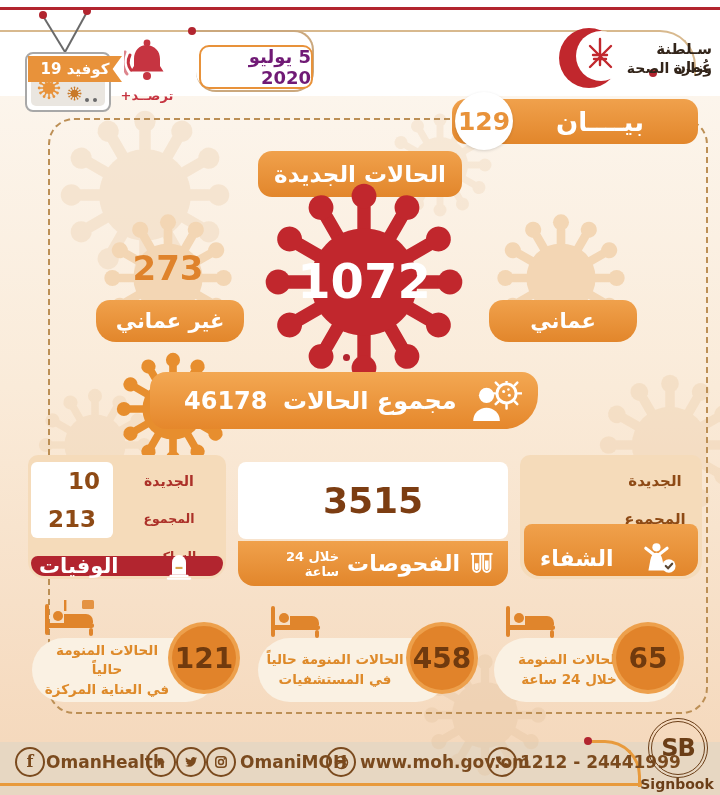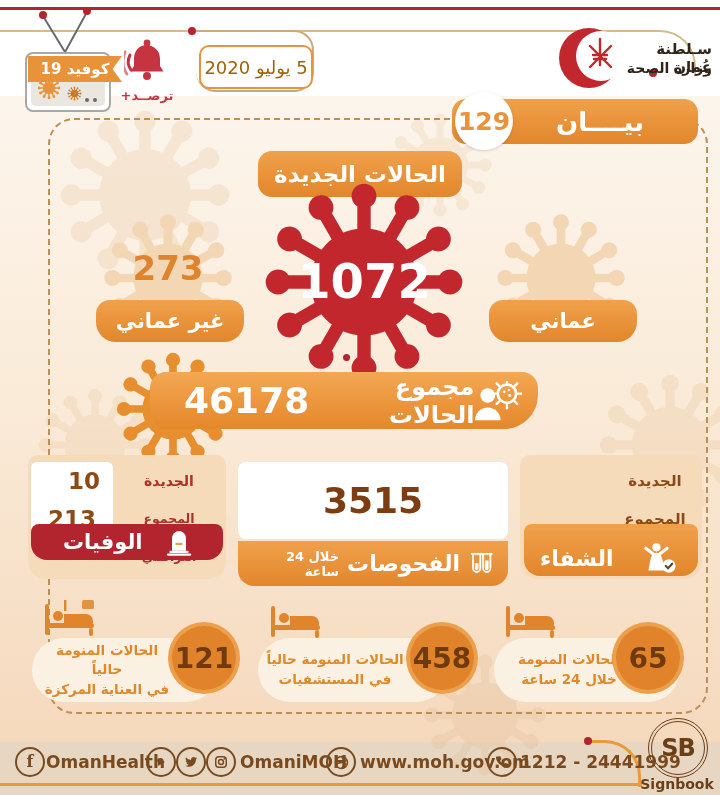--- a/index.html
+++ b/index.html
@@ -158,21 +158,21 @@
 
   <svg class="abs" style="left:124px;top:36px;color:#C63441;" width="46" height="52" viewBox="0 0 46 52">
     <circle cx="23" cy="7" r="3.4" fill="currentColor"></circle>
     <path d="M23 9 c-8 0 -13 6 -13 14 v7 l-3.5 5.5 h33 L36 30 v-7 c0 -8 -5 -13 -13 -14 z" fill="currentColor"></path>
     <circle cx="23" cy="40" r="4" fill="currentColor"></circle>
     <path d="M7 34 q-5 -7 -1 -15" stroke="currentColor" stroke-width="3" fill="none" stroke-linecap="round"></path>
     <path d="M3 38 q-7 -10 -2 -22" stroke="currentColor" stroke-width="3" fill="none" stroke-linecap="round" opacity=".6"></path>
   </svg>
   <div class="abs b" dir="rtl" style="left:110px;top:88px;width:74px;text-align:center;font-size:13px;color:#C63441;">ترصــد+</div>
 
-  <div class="abs flexc" dir="rtl" style="left:199px;top:45px;width:110px;height:40px;background:#fff;border:2.5px solid #E8923A;border-radius:10px;color:#a16207;font-weight:normal;font-size:18px;">5 يوليو 2020</div>
+  <div class="abs flexc" dir="rtl" style="left:199px;top:45px;width:110px;height:40px;background:#fff;border:2.5px solid #E8923A;border-radius:10px;color:#701a75;font-weight:bold;font-size:18px;">5 يوليو 2020</div>
 
   <svg class="abs" style="left:556px;top:22px;" width="72" height="72" viewBox="0 0 72 72">
     <circle cx="33" cy="36" r="30" fill="#C1272D"></circle>
     <circle cx="45" cy="34" r="25" fill="#FFFFFF"></circle>
     <g stroke="#C1272D" stroke-width="2.4" stroke-linecap="round">
       <line x1="44" y1="17" x2="44" y2="43"></line>
       <line x1="34" y1="24" x2="55" y2="45"></line>
       <line x1="55" y1="24" x2="34" y2="45"></line>
       <line x1="37" y1="33" x2="51" y2="33"></line>
       <line x1="38" y1="37" x2="50" y2="37"></line>
@@ -210,33 +210,33 @@
     </svg>
   <div class="abs" dir="rtl" style="left:150px;top:372px;width:388px;height:57px;background:linear-gradient(180deg,#F3A853,#E5872B);border-radius:16px 16px 34px 16px;display:flex;align-items:center;justify-content:space-between;padding:0 16px 0 34px;box-sizing:border-box;">
     <svg width="50" height="40" viewBox="0 0 52 42" style="color:#fff;">
       <circle cx="15" cy="15" r="8" fill="currentColor"></circle>
       <path d="M1 42 a14 14 0 0 1 28 0 z" fill="currentColor"></path>
       <g transform="translate(36,13)">
           <use href="#virus-o"></use>
         </g>
     </svg>
     <span class="b white" style="font-size:24px;">مجموع الحالات</span>
-    <span class="b white" style="font-size:36px;">46178</span>
+    <span class="b white" style="font-size:24px;">46178</span>
   </div>
 
   <div class="abs panel" style="left:28px;top:455px;width:198px;height:124px;">
     <div class="whitebox" style="left:3px;top:7px;width:82px;height:76px;">
       <div class="stat-num" style="font-size:23px;line-height:38px;padding-left:24px;">10</div>
       <div class="stat-num" style="font-size:23px;line-height:38px;">213</div>
     </div>
     <div class="abs" style="left:88px;top:7px;right:4px;height:76px;">
       <div class="stat-label" dir="rtl" style="color:#AC3129;font-size:14px;line-height:38px;">الجديدة</div>
       <div class="stat-label" dir="rtl" style="color:#AC3129;font-size:12.5px;line-height:38px;">المجموع التراكمي</div>
     </div>
-    <div class="panel-badge" style="left:3px;right:3px;bottom:19px;height:36px;background:#B2252F;padding:0 30px 0 32px;">
+    <div class="panel-badge" style="left:3px;right:3px;bottom:3px;height:20px;background:#B2252F;padding:0 30px 0 8px;">
       <span dir="rtl" style="font-size:21px;">الوفيات</span>
       <svg width="28" height="28" viewBox="0 0 32 32" style="color:#fff;">
         <path d="M8 26 V12 a8 8.5 0 0 1 16 0 v14 z" fill="currentColor"></path>
         <rect x="12" y="17" width="8" height="2.4" fill="#D9A54C"></rect>
         <rect x="5" y="26" width="22" height="2.6" rx="1.3" fill="currentColor"></rect>
         <rect x="2" y="29" width="28" height="2.6" rx="1.3" fill="currentColor"></rect>
       </svg>
     </div>
   </div>
 

